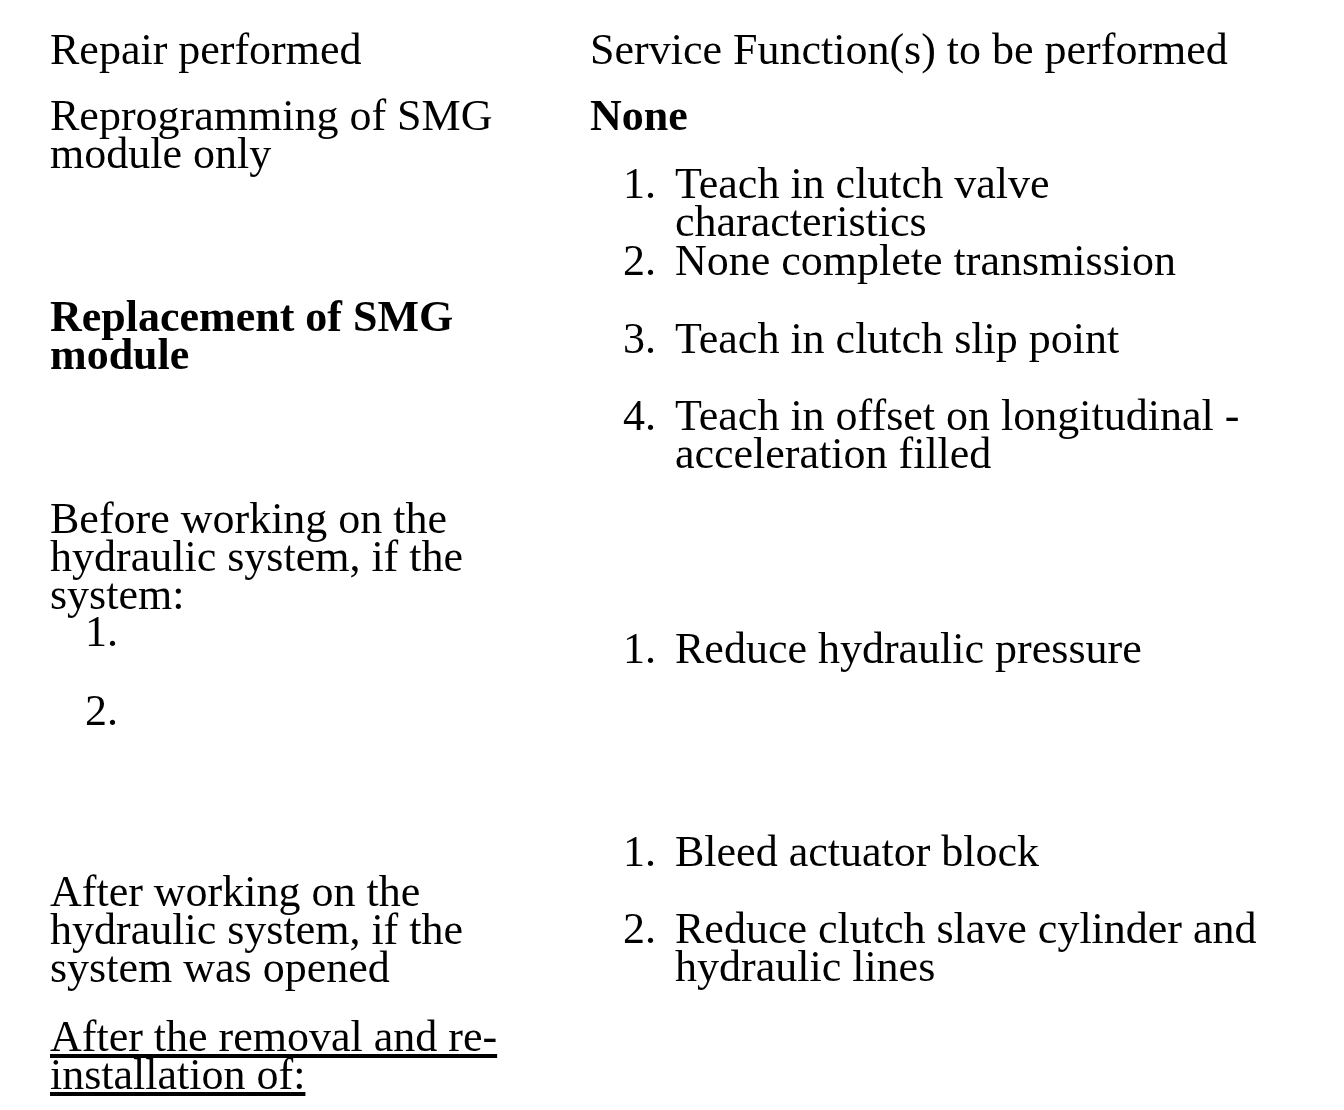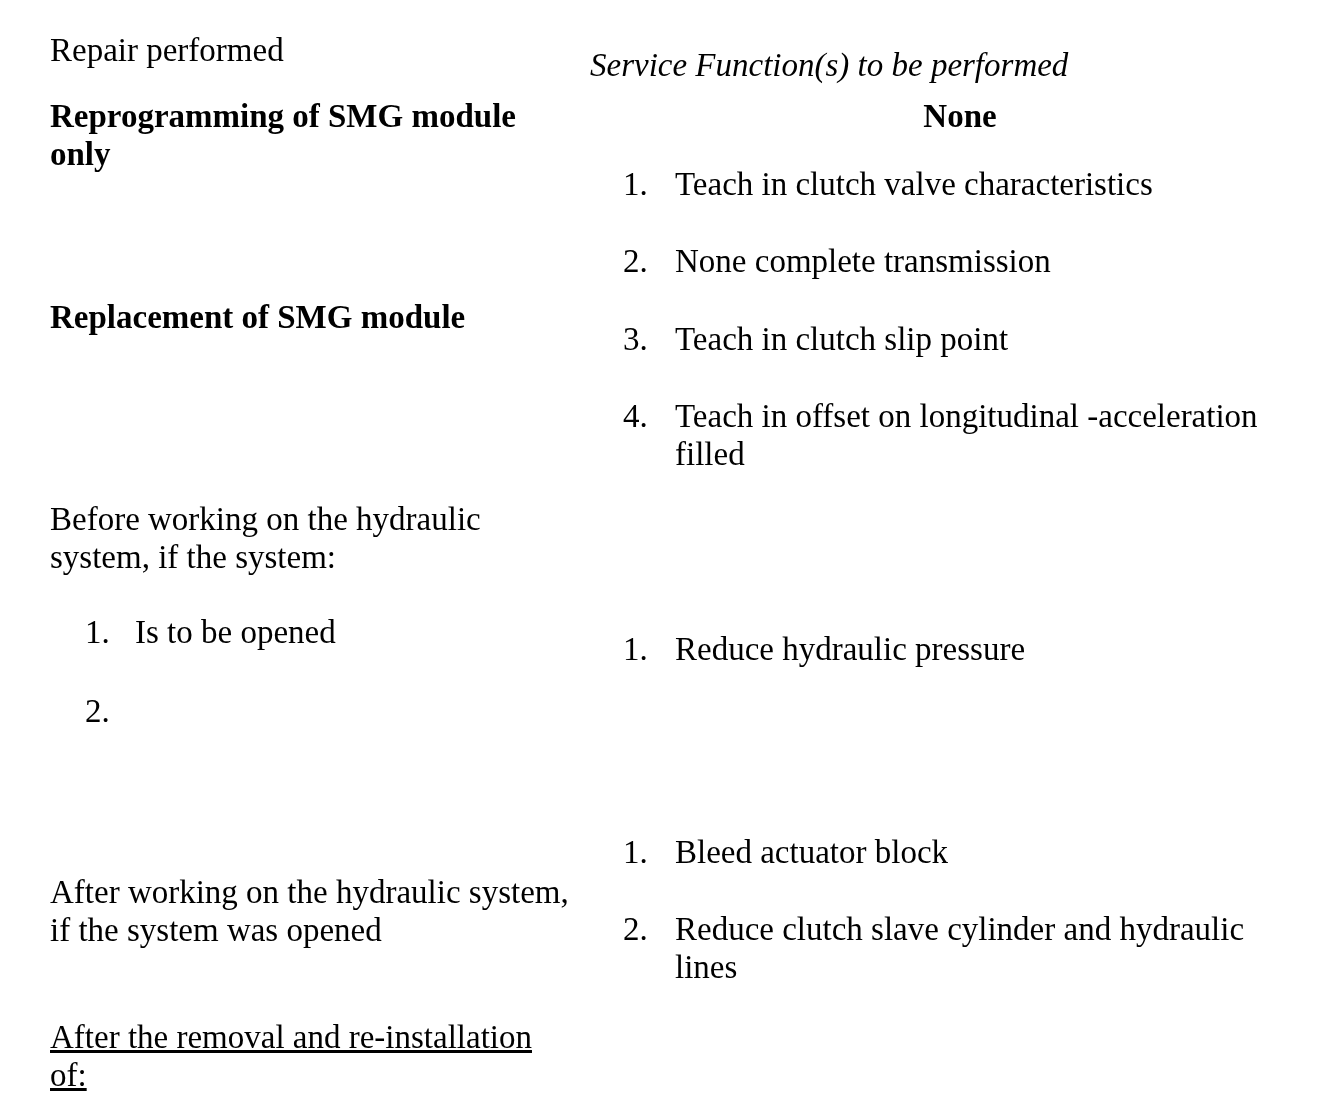--- a/index.html
+++ b/index.html
@@ -6,21 +6,21 @@
     margin: 0;
     padding: 0;
     background: #ffffff;
   }
   .page {
     position: relative;
     width: 1344px;
     height: 1110px;
     background: #ffffff;
     font-family: "Liberation Serif", "DejaVu Serif", serif;
-    font-size: 33px;
+    font-size: 44px;
     line-height: 38px;
     color: #000000;
     overflow: hidden;
   }
   .txt {
     position: absolute;
     white-space: normal;
   }
   .bold {
     font-weight: bold;
@@ -37,24 +37,24 @@
   .li-right .litext { width: 600px; }
   .li-left .num { width: 50px; }
   .li-left .litext { width: 400px; }
 </style>
 </head>
 <body>
 
 <div class="page">
 
   <div class="txt" style="left:50px; top:31px; width:525px;">Repair performed</div>
-  <div class="txt" style="left:590px; top:46px; width:740px;font-style:italic;">Service Function(s) to be performed</div>
+  <div class="txt" style="left:590px; top:31px; width:740px;">Service Function(s) to be performed</div>
 
-  <div class="txt" style="left:50px; top:97px; width:525px;font-weight:bold;">Reprogramming of SMG module only</div>
-  <div class="txt bold" style="left:590px; top:97px; width:740px;text-align:center;">None</div>
+  <div class="txt" style="left:50px; top:97px; width:525px;">Reprogramming of SMG module only</div>
+  <div class="txt bold" style="left:590px; top:97px; width:740px;">None</div>
 
   <div class="txt" style="left:50px; top:298px; width:525px;font-weight:bold;">Replacement of SMG module</div>
 
   <div class="li li-right" style="left:623px; top:165px;">
     <span class="num">1.</span>
     <span class="litext">Teach in clutch valve characteristics</span>
   </div>
   <div class="li li-right" style="left:623px; top:242px;">
     <span class="num">2.</span>
     <span class="litext">None complete transmission</span>
@@ -65,21 +65,20 @@
   </div>
   <div class="li li-right" style="left:623px; top:397px;">
     <span class="num">4.</span>
     <span class="litext">Teach in offset on longitudinal -acceleration filled</span>
   </div>
 
   <div class="txt" style="left:50px; top:500px; width:520px;">Before working on the hydraulic system, if the system:</div>
 
   <div class="li li-left" style="left:85px; top:613px;">
     <span class="num">1.</span>
-    <span class="litext">Is to be opened</span>
   </div>
   <div class="li li-left" style="left:85px; top:692px;">
     <span class="num">2.</span>
   </div>
 
   <div class="li li-right" style="left:623px; top:630px;">
     <span class="num">1.</span>
     <span class="litext">Reduce hydraulic pressure</span>
   </div>
 

